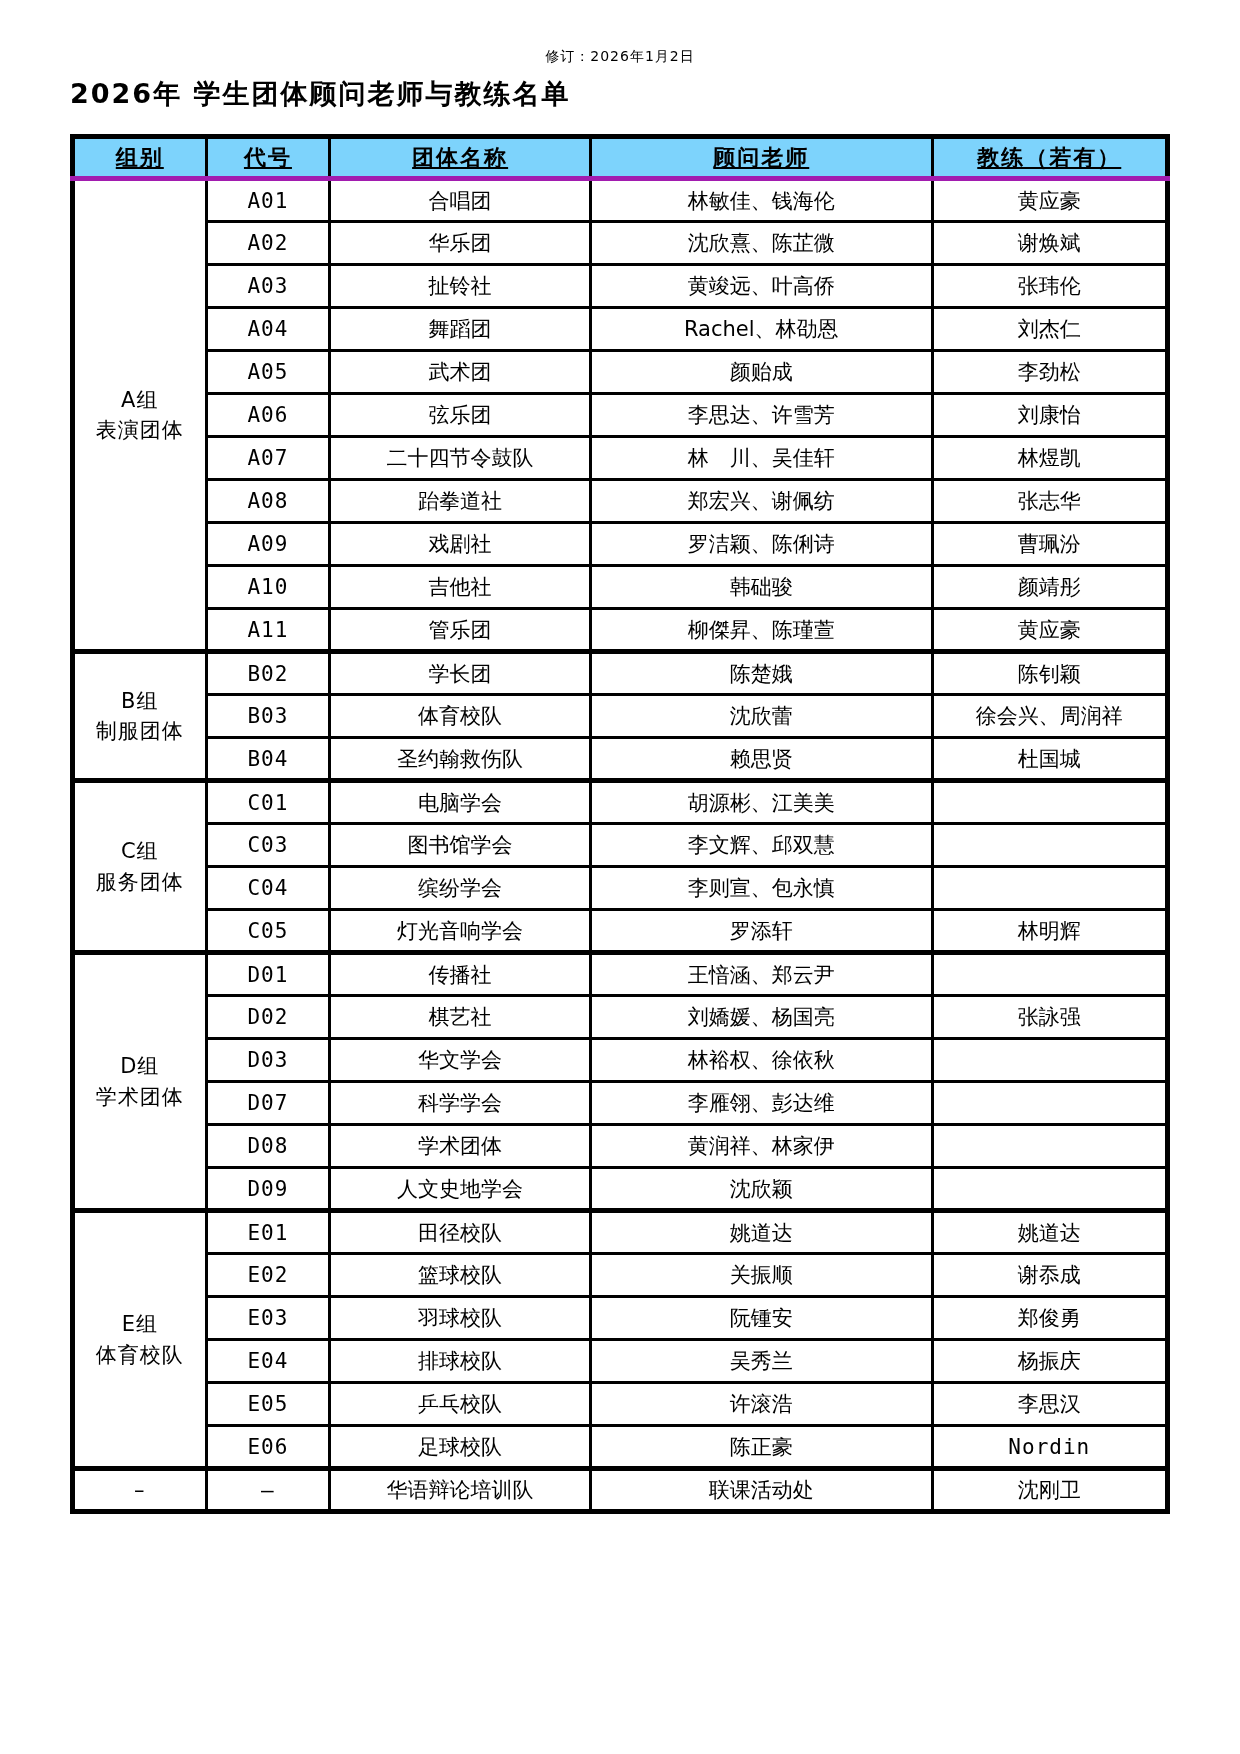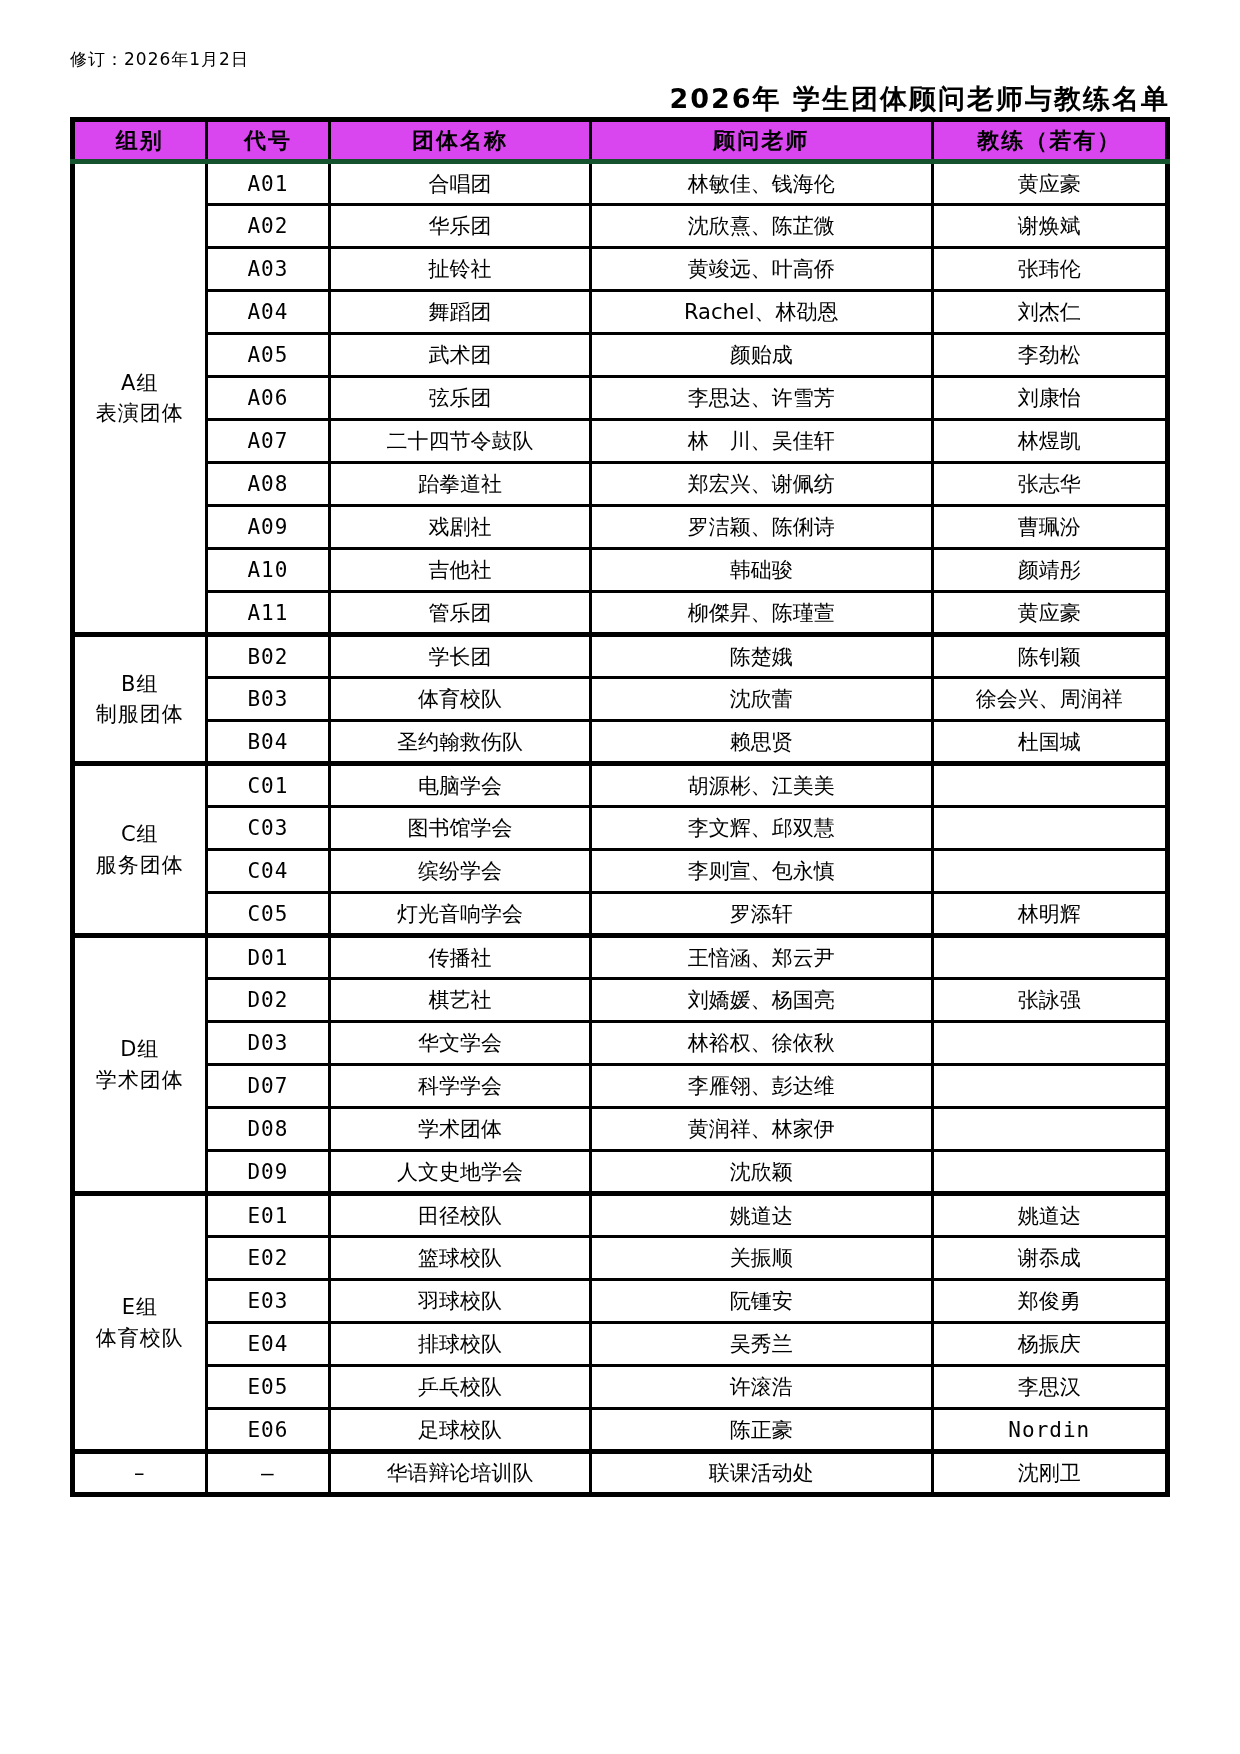--- a/index.html
+++ b/index.html
@@ -11,53 +11,55 @@
     color: #000;
     position: relative;
   }
   .page {
     width: 1240px;
     height: 1754px;
     padding: 40px 70px 0 70px;
     position: relative;
   }
   .revision {
-    text-align: left;
-    font-size: 17px;
+    text-align: center;
+    font-size: 14px;
     letter-spacing: 1px;
     margin-top: 8px;
     margin-bottom: 10px;
   }
   .title {
-    text-align: right;
+    text-align: left;
     font-size: 27px;
     font-weight: bold;
     letter-spacing: 2px;
+    margin-bottom: 22px;
   }
   table.roster {
     width: 1100px;
     border-collapse: collapse;
     table-layout: fixed;
   }
   table.roster th, table.roster td {
     border: 3px solid #000;
     text-align: center;
     vertical-align: middle;
     font-size: 21px;
     padding: 2px 4px;
     overflow: hidden;
   }
   table.roster { border: 5px solid #000; }
   table.roster thead th {
-    background: #d946ef;
+    background: #7dd3fc;
     font-weight: bold;
     font-size: 22px;
     height: 42px;
-    border-bottom: 5px solid #14532d;
+    border-bottom: 5px solid #a21caf;
     letter-spacing: 2px;
+    text-decoration: underline;
   }
   table.roster tbody td { height: 43px; }
   tr.group-start td { border-top: 5px solid #000; text-align: center; }
   td.code-cell, .latin {
     font-family: "DejaVu Sans Mono", monospace;
     font-size: 21px;
     letter-spacing: 1px;
   }
   td.group-cell {
     font-size: 21px;

